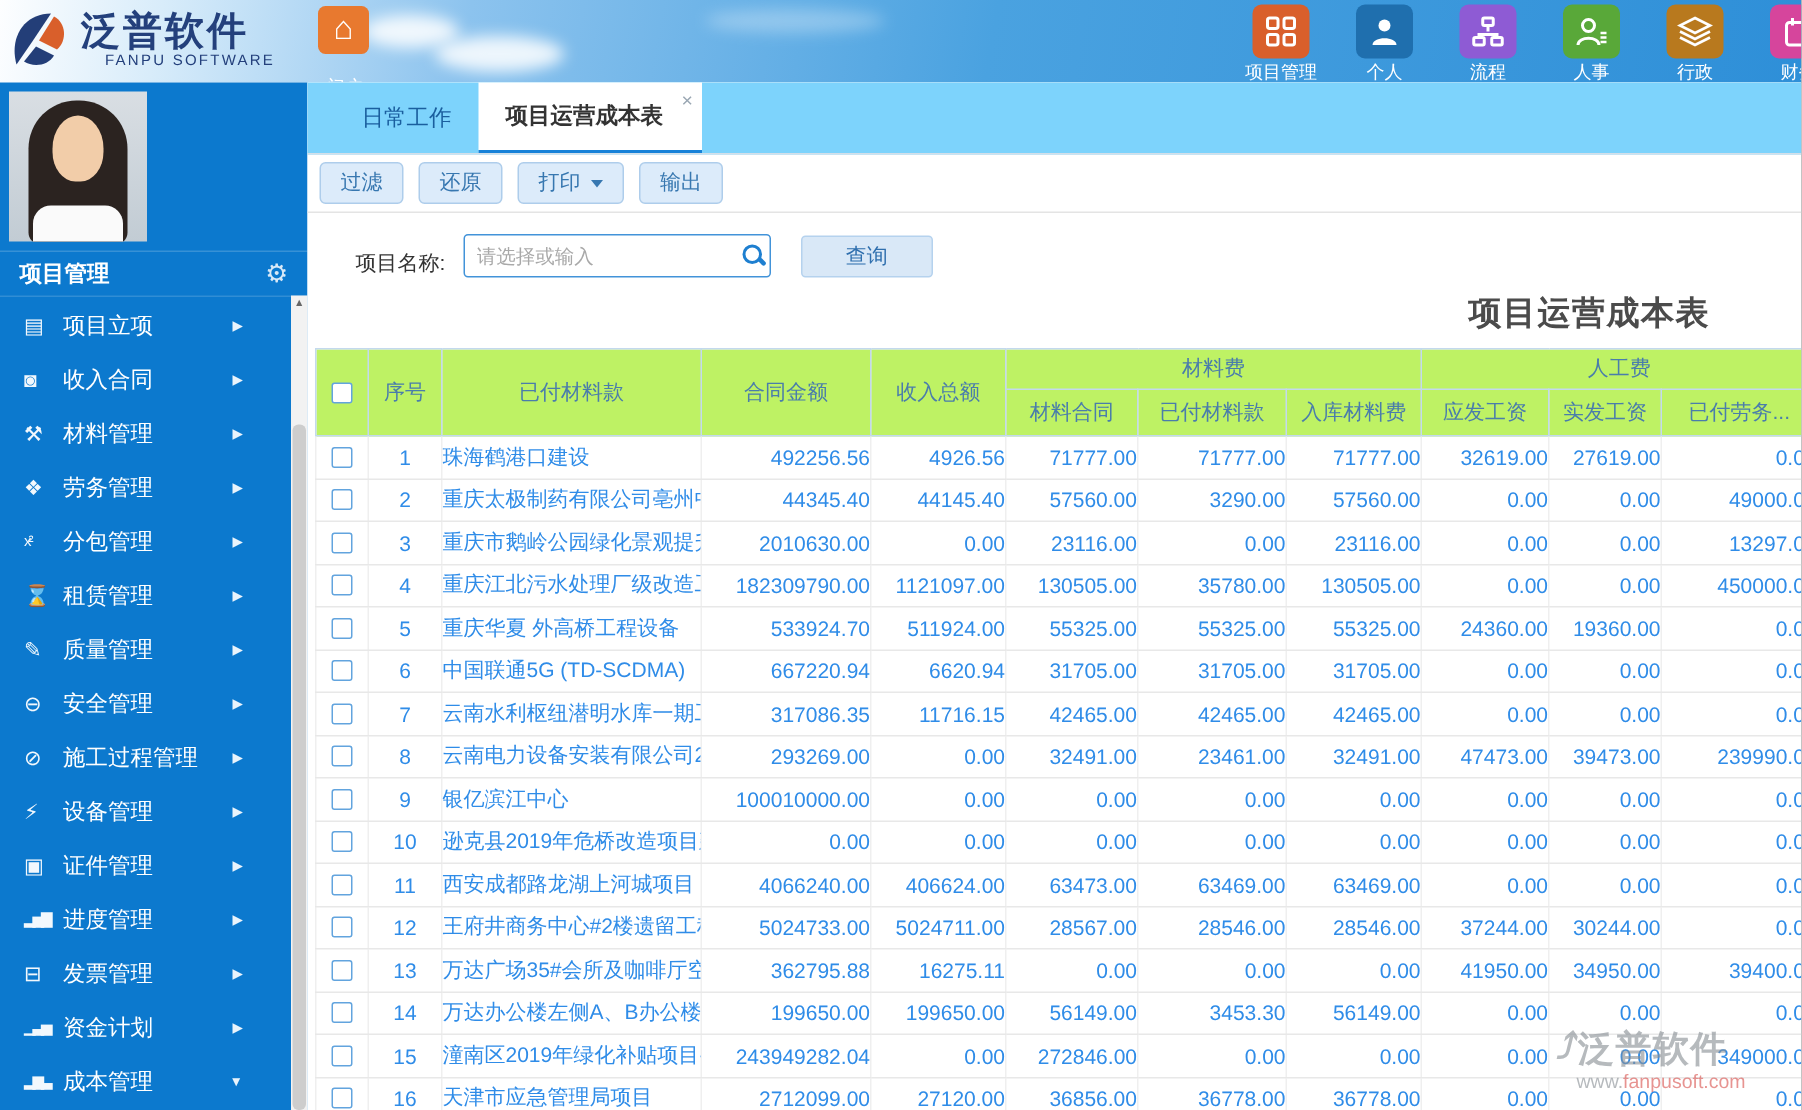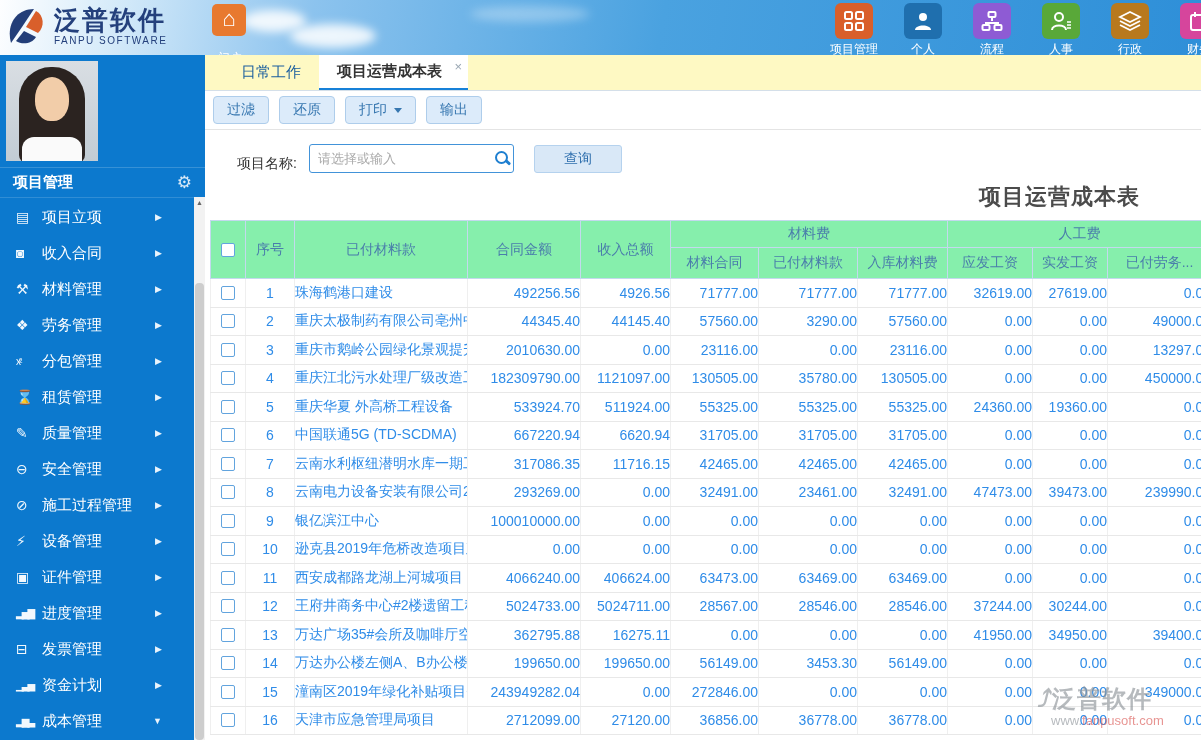--- a/index.html
+++ b/index.html
@@ -7,21 +7,21 @@
   body { font-family:"Liberation Sans","DejaVu Sans",sans-serif; }
   .screen { position:relative; width:1201px; height:740px; background:#fff; overflow:hidden; margin:0 auto; }
 
   
   .banner { position:absolute; left:0; top:0; width:1201px; height:55px;
     background:linear-gradient(100deg,#fdfeff 0%,#d8ecfa 9%,#8cc3ee 26%,#4aa2e0 55%,#2e8fd8 100%); overflow:hidden; }
   .cloud { position:absolute; background:rgba(255,255,255,.85); border-radius:50%; filter:blur(5px); }
   .logo { position:absolute; left:8px; top:5px; display:flex; align-items:center; gap:8px; }
   .logo-text { display:flex; flex-direction:column; line-height:1; }
   .logo-cn { font-size:26px; font-weight:bold; color:#24407c; letter-spacing:2px; }
-  .logo-en { font-size:10px; color:#24407c; letter-spacing:1.5px; margin-top:3px; }
+  .logo-en { font-size:10px; color:#24407c; letter-spacing:1.5px; margin-top:3px;margin-left:16px; }
   .portal { position:absolute; left:212px; top:4px; width:36px; text-align:center; cursor:pointer; }
   .portal-icon { width:34px; height:32px; background:#e8792f; border-radius:5px; color:#fff; font-size:22px;
     line-height:30px; text-align:center; }
   .portal-label { font-size:12px; color:#fff; margin-top:14px; }
   .apps { position:absolute; right:-22px; top:3px; display:flex; gap:21px; }
   .app { width:48px; text-align:center; cursor:pointer; }
   .app-icon { width:38px; height:36px; margin:0 auto; border-radius:6px; display:flex; align-items:center; justify-content:center; }
   .app-label { font-size:12px; color:#fff; margin-top:2px; white-space:nowrap; }
 
   
@@ -40,21 +40,21 @@
   .side-item .mi { width:26px; font-size:14px; color:#f2f8fd; flex:none; letter-spacing:-2px; }
   .side-item .mi.sm { font-size:10px; }
   .side-item .ml { flex:1; font-size:15px; }
   .side-item .arr { font-size:9px; color:#eaf4fc; margin-right:22px; }
   .side-scroll { position:absolute; right:0; top:142px; width:11px; bottom:0; background:#f2f2f2; }
   .side-scroll .up { position:absolute; top:2px; left:0; width:11px; text-align:center; font-size:7px; color:#666; cursor:pointer; }
   .side-scroll .thumb { position:absolute; top:86px; left:1px; width:9px; bottom:0; background:#cdcdcd; border-radius:4px; cursor:pointer; }
 
   
   .main { position:absolute; left:205px; top:55px; right:0; bottom:0; background:#fff; }
-  .tabbar { height:36px; background:#fef9c3; border-bottom:1px solid #d4dfe9; display:flex; align-items:stretch; padding-left:18px; }
+  .tabbar { height:48px; background:#7dd3fc; border-bottom:1px solid #d4dfe9; display:flex; align-items:stretch; padding-left:18px; }
   .tab { display:flex; align-items:center; padding:0 18px; font-size:15px; color:#1a5e9e; cursor:pointer; position:relative; }
   .tab.active { background:#fff; color:#333; font-weight:bold; border-bottom:2px solid #1681d8; padding-right:26px; }
   .tab .close { position:absolute; right:6px; top:4px; font-size:13px; color:#9aa7b3; font-weight:normal; cursor:pointer; }
   .toolbar { height:39px; display:flex; align-items:center; gap:10px; padding-left:8px; border-bottom:1px solid #e4e4e4; }
   .tbtn { background:#dcebfa; border:1px solid #aecdeb; color:#3777b0; font-size:14px; border-radius:4px;
     padding:4px 13px; cursor:pointer; display:flex; align-items:center; font-family:inherit; }
   .caret { width:0; height:0; border-left:4px solid transparent; border-right:4px solid transparent; border-top:5px solid #3777b0; margin-left:7px; }
   .search-row { height:43px; display:flex; align-items:flex-end; }
   .search-label { margin-left:32px; font-size:14px; color:#333; }
   .search-box { margin-left:12px; width:205px; height:29px; border:1px solid #4293d9; border-radius:3px; background:#fff;
@@ -65,21 +65,21 @@
   .mag::before { content:""; position:absolute; left:1px; top:1px; width:9px; height:9px; border:2px solid #1e7fd0; border-radius:50%; }
   .mag::after { content:""; position:absolute; left:11px; top:11px; width:6px; height:3px; background:#1e7fd0; transform:rotate(45deg); border-radius:2px; }
   .query-btn { margin-left:20px; width:88px; height:28px; background:#d9e8f7; border:1px solid #b5d2ee; border-radius:3px;
     color:#2f6fae; font-size:14px; cursor:pointer; font-family:inherit; }
   .title-row { height:47px; position:relative; }
   .report-title { position:absolute; right:61px; bottom:8px; font-size:22px; font-weight:bold; color:#4b4b4b; letter-spacing:1px; }
 
   
   .table-wrap { overflow:hidden; }
   table.rpt { border-collapse:collapse; table-layout:fixed; width:1001px; margin-left:5px; }
-  table.rpt thead th { background:#86efac; color:#4a7dab; font-weight:normal; font-size:14px;
+  table.rpt thead th { background:#bef264; color:#4a7dab; font-weight:normal; font-size:14px;
     border:1px solid #c3d9ed; }
   table.rpt thead tr.g th { height:27px; }
   table.rpt thead tr.s th { height:31px; }
   table.rpt tbody td { height:28.5px; border-bottom:1px solid #e8e8e8; border-right:1px solid #efefef;
     font-size:14px; color:#2f8ce8; padding:0; white-space:nowrap; overflow:hidden; }
   table.rpt tbody td:first-child { border-left:1px solid #efefef; }
   td.seq { text-align:center; color:#333; }
   td.pname { text-align:left; padding-left:8px; cursor:pointer; }
   td.num { text-align:right; padding-right:10px; }
   .cb { width:14px; height:14px; border:1px solid #62a4de; border-radius:2px; background:#fff; margin:0 auto; cursor:pointer; }

